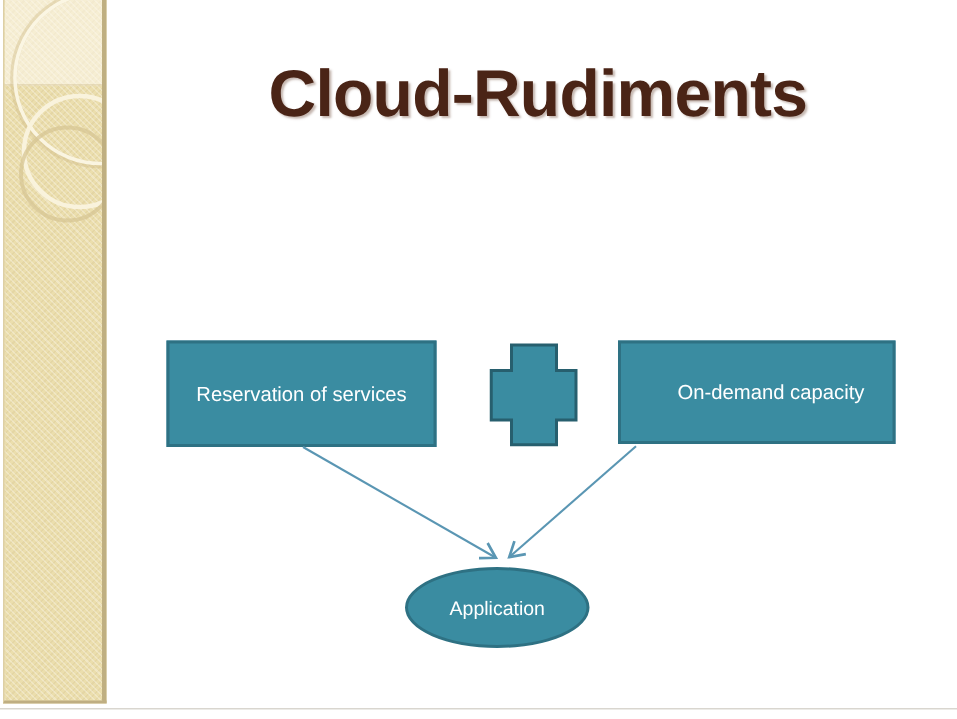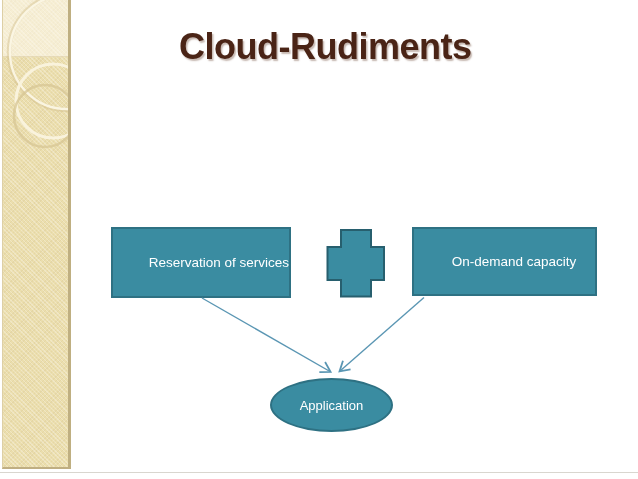--- a/index.html
+++ b/index.html
@@ -29,37 +29,37 @@
   .panel-rings{position:absolute;left:0;top:0;}
 
   
   .slide-bottom-line{
     position:absolute;left:0;top:472px;width:638px;height:1px;
     background:rgba(170,163,148,0.45);
   }
 
   
   .slide-title{
-    position:absolute;left:179px;top:28px;
-    font-size:36px;line-height:38px;font-weight:bold;
+    position:absolute;left:179px;top:44px;
+    font-size:44px;line-height:38px;font-weight:bold;
     letter-spacing:-0.5px;
     color:#4a2416;
     text-shadow:1.5px 1.5px 1.5px rgba(90,50,30,0.35);
     white-space:nowrap;
   }
 
   
   .shape{
     position:absolute;box-sizing:border-box;
     background:#3a8ca1;border:2px solid #2e7183;
     color:#ffffff;
     display:flex;align-items:center;justify-content:center;
     text-align:center;
   }
-  .box-left  {left:111px;top:227px;width:180px;height:71px;font-size:13.5px;justify-content:flex-end;}
+  .box-left  {left:111px;top:227px;width:180px;height:71px;font-size:13.5px;}
   .box-right {left:412px;top:227px;width:185px;height:69px;font-size:13.5px;padding-left:19px;}
   .ellipse   {left:270px;top:378px;width:123px;height:54px;border-radius:50%;font-size:13px;text-align:center;}
 
   
   .overlay{
     position:absolute;left:0;top:0;width:638px;height:479px;
     pointer-events:none;
   }
 </style>
 </head>

